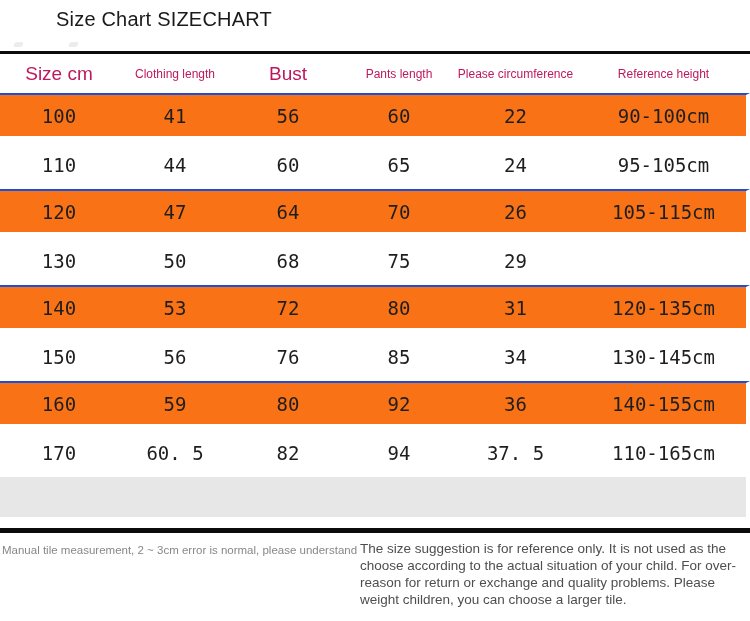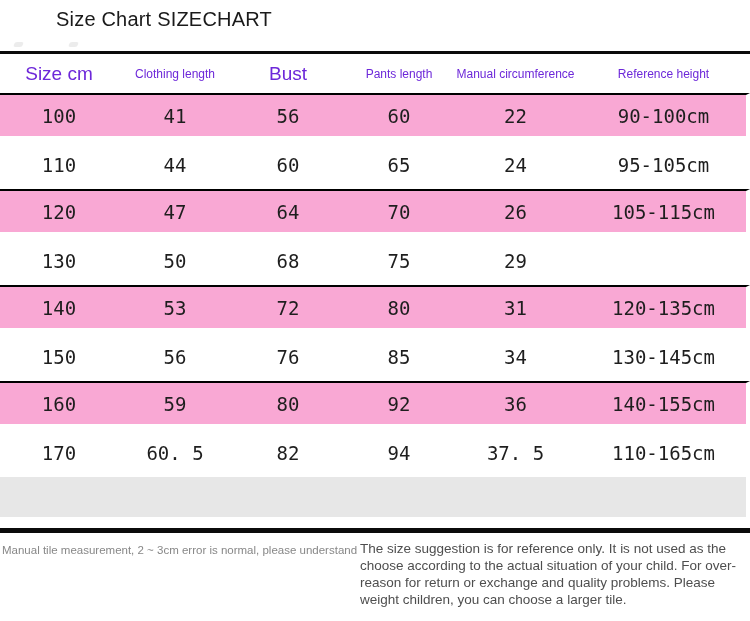--- a/index.html
+++ b/index.html
@@ -11,27 +11,27 @@
     position:absolute;top:8px;left:12px;
     font-size:20px;color:#1a1a1a;letter-spacing:0.2px;white-space:nowrap;margin-left:44px;
   }
   .faded-marks{position:absolute;top:33px;left:14px;width:220px;height:8px;opacity:0.18;}
   .faded-marks i{display:inline-block;width:9px;height:5px;background:#9a9a9a;border-radius:2px;margin-right:46px;transform:skewX(-20deg);}
   .rule{position:absolute;left:0;width:750px;background:#0b0b0b;}
   .rule-top{top:51px;height:3px;}
   .rule-bottom{top:528px;height:5px;}
   .grid6{display:grid;grid-template-columns:118px 114px 112px 110px 123px 173px;align-items:center;}
   .header-row{position:absolute;top:54px;left:0;width:750px;height:39px;}
-  .hcell{text-align:center;color:#6d28d9;white-space:nowrap;}
+  .hcell{text-align:center;color:#be185d;white-space:nowrap;}
   .h-lg{font-size:19px;}
   .h-sm{font-size:12px;}
   .h-md{font-size:12px;}
   .table-body{position:absolute;top:93px;left:0;width:750px;}
   .trow{height:48px;}
-  .trow.striped{background:#f9a8d4;box-sizing:border-box;border-top:2px solid #000000;border-bottom:5px solid #ffffff;border-right:4px solid #ffffff;}
+  .trow.striped{background:#f97316;box-sizing:border-box;border-top:2px solid #1d4ed8;border-bottom:5px solid #ffffff;border-right:4px solid #ffffff;}
   .cell{
     text-align:center;color:#1e1e1e;font-size:19px;
     font-family:"DejaVu Sans Mono","Liberation Mono",monospace;
     white-space:nowrap;
   }
   .empty-stripe{position:absolute;top:477px;left:0;width:746px;height:40px;background:#e7e7e7;}
   .footer{position:absolute;top:533px;left:0;width:750px;height:88px;background:#ffffff;}
   .note-left{
     position:absolute;top:11px;left:2px;width:338px;
     font-size:11.5px;color:#878787;white-space:nowrap;
@@ -48,21 +48,21 @@
 
 <div class="faded-marks"><i></i><i></i></div>
 
 <div class="rule rule-top"></div>
 
 <div class="header-row grid6">
   <div class="hcell h-lg">Size cm</div>
   <div class="hcell h-sm">Clothing length</div>
   <div class="hcell h-lg">Bust</div>
   <div class="hcell h-md">Pants length</div>
-  <div class="hcell h-md">Manual circumference</div>
+  <div class="hcell h-md">Please circumference</div>
   <div class="hcell h-md">Reference height</div>
 </div>
 
 <div class="table-body">
   <div class="trow striped grid6">
     <div class="cell">100</div>
       <div class="cell">41</div>
       <div class="cell">56</div>
       <div class="cell">60</div>
       <div class="cell">22</div>

